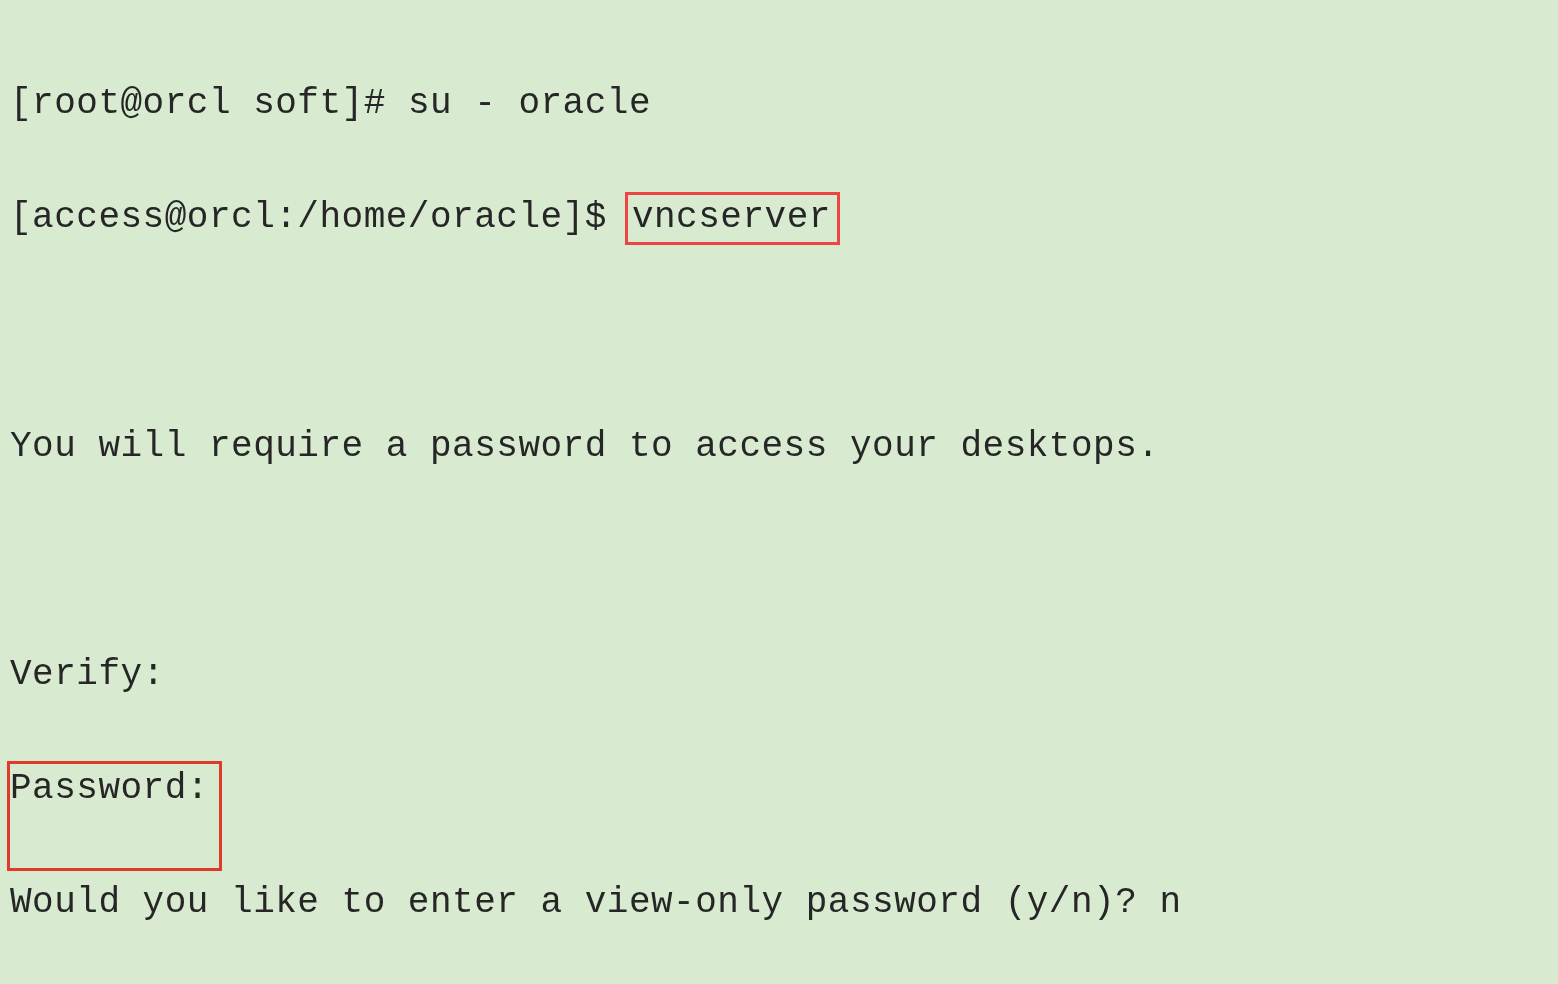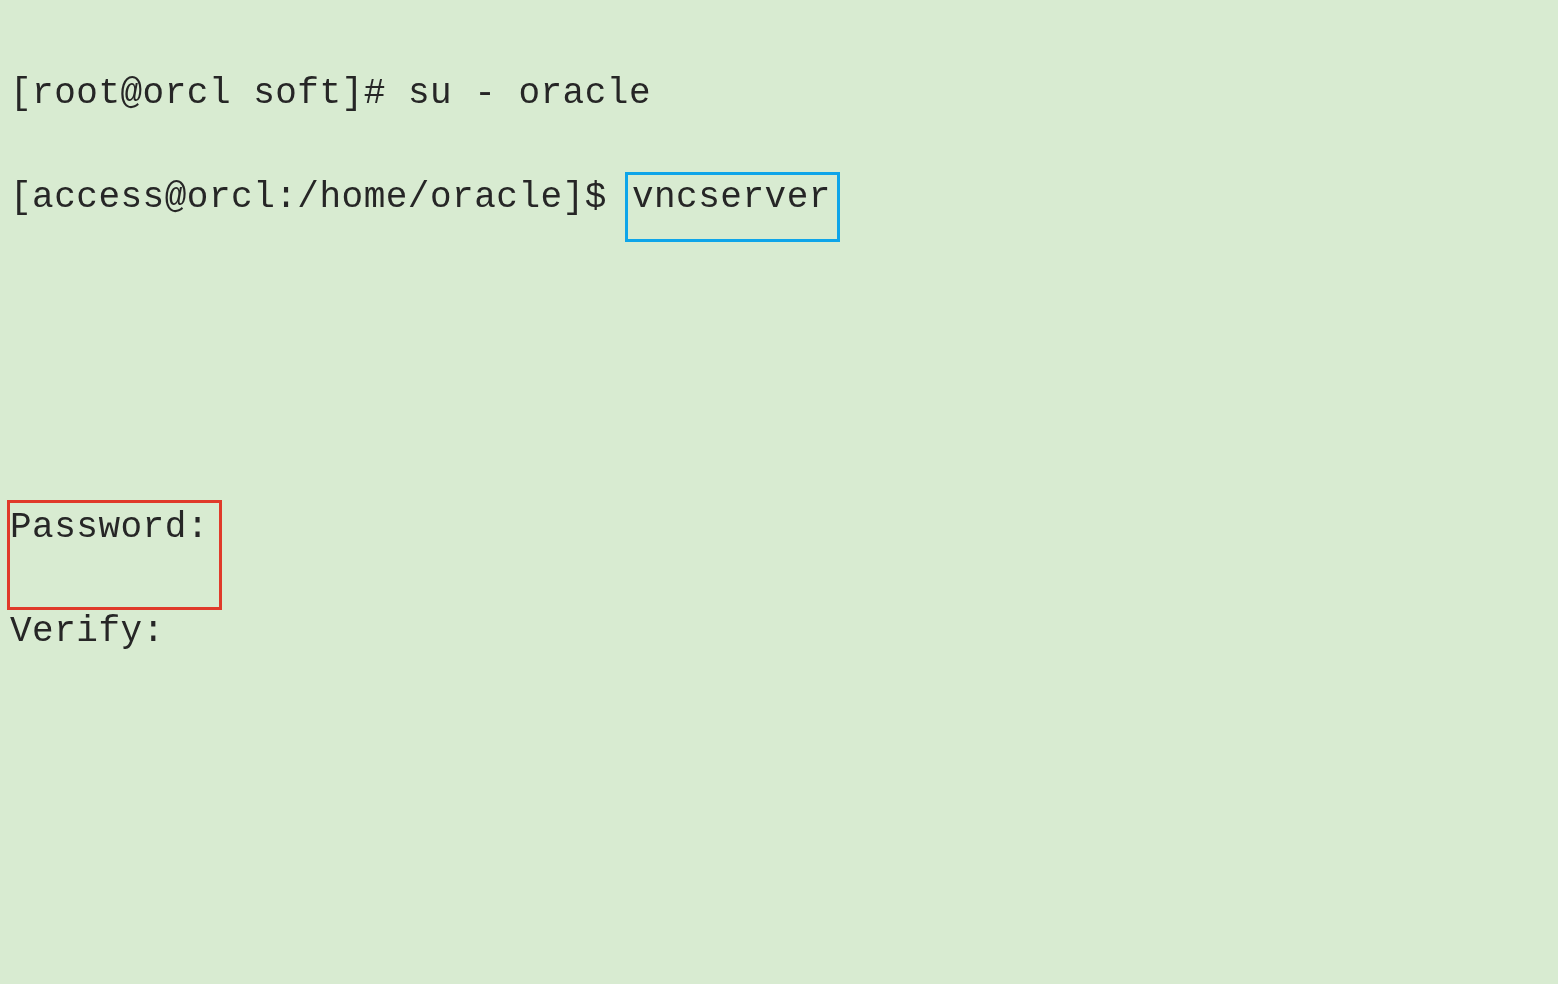--- a/index.html
+++ b/index.html
@@ -15,43 +15,46 @@
     font-size: 36px;
     line-height: 52px;
     color: #262626;
     padding: 16px 10px 10px 10px;
     white-space: pre;
     letter-spacing: 0.5px;
   }
   .line {
     display: block;
     position: relative;
+    margin-top: 10px;
   }
   .highlight-box {
-    border: 3px solid #0ea5e9;
+    border: 3px solid #ef4444;
     display: inline-block;
-    padding: 0px 6px 18px 4px;
+    padding: 0px 6px 1px 4px;
     margin-left: -4px;
     line-height: 46px;
   }
   .multi-box {
     position: absolute;
     border: 3px solid #e03a2a;
   }
 </style>
 </head>
 <body>
 
 <div class="terminal">
 <span class="line"><span>[root@orcl soft]# </span><span>su - oracle</span></span>
 <span class="line"><span>[access@orcl:/home/oracle]$ </span><span class="highlight-box">vncserver</span></span>
 <span class="line"> </span>
+<span class="line">You will require a password to access your desktops.</span>
 <span class="line"> </span>
+<span class="line">Verify:</span>
 <span class="line"><span>Password:</span><div class="multi-box" style="left:-3px; top:-2px; width:209px; height:104px;"></div></span>
-<span class="line">Verify:</span>
+<span class="line">Would you like to enter a view-only password (y/n)? n</span>
 
 
 
 
 
 
 
 
 
 </div>

